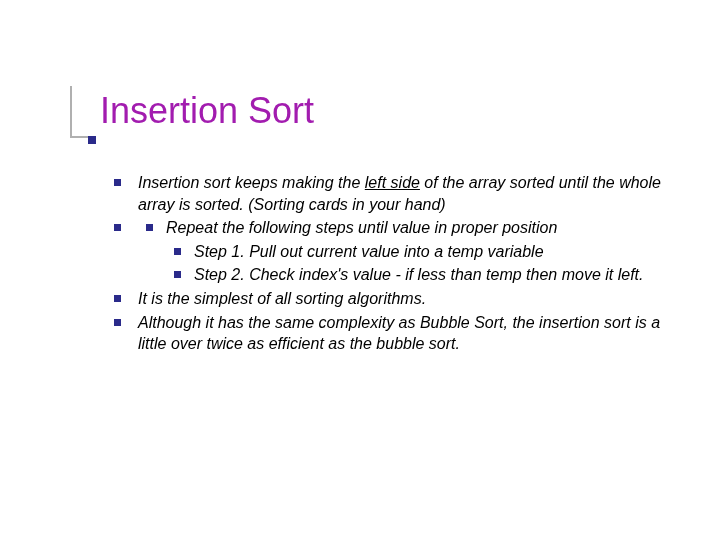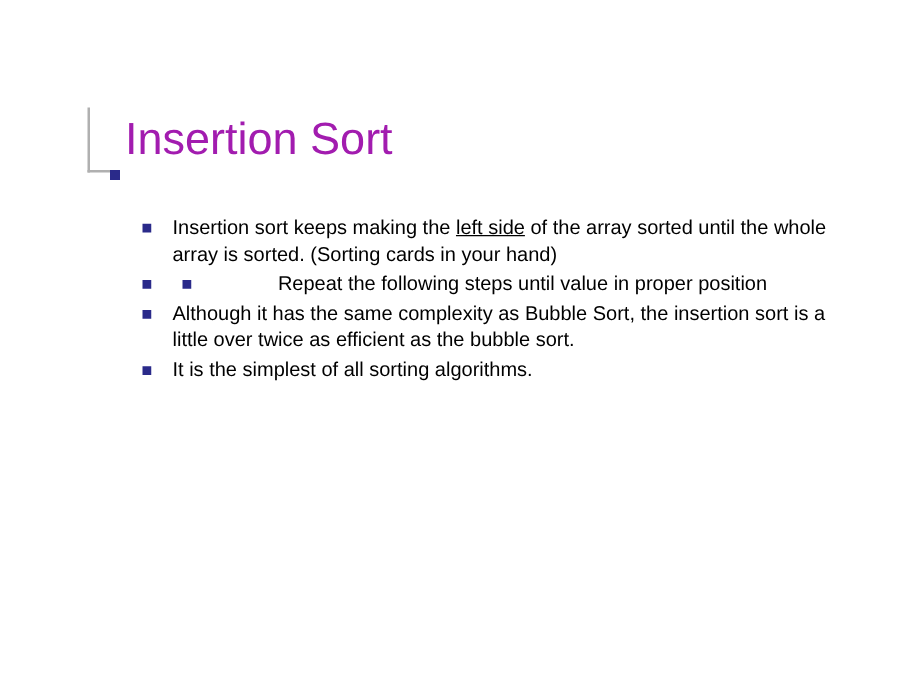--- a/index.html
+++ b/index.html
@@ -44,21 +44,21 @@
   }
   .content {
     position: absolute;
     top: 172px;
     left: 110px;
     width: 560px;
     font-size: 16px;
     color: #000000;
     line-height: 1.35;
   }
-  ul { list-style: none; }
+  ul { list-style: none; font-style: italic; }
   .lvl1 > li {
     position: relative;
     padding-left: 28px;
     margin-bottom: 2px;
   }
   .lvl1 > li::before {
     content: "";
     position: absolute;
     left: 4px;
     top: 7px;
@@ -66,21 +66,20 @@
     height: 7px;
     background: #2a2a8a;
   }
   .lvl2 {
     margin-top: 2px;
   }
   .lvl2 > li {
     position: relative;
     padding-left: 28px;
     margin-bottom: 2px;
-    text-align: center;
   }
   .lvl2 > li::before {
     content: "";
     position: absolute;
     left: 8px;
     top: 7px;
     width: 7px;
     height: 7px;
     background: #2a2a8a;
   }
@@ -113,23 +112,31 @@
 
 <div class="content">
   <ul class="lvl1">
     <li>
       <span>Insertion sort keeps making the </span><span style="text-decoration: underline;">left side</span><span> of the array sorted until the whole array is sorted.  (Sorting cards in your hand)</span>
     </li>
     <li>
       <ul class="lvl2">
         <li>
           <span>Repeat the following steps until value in proper position</span>
+          <ul class="lvl3">
+            <li>
+              <span>Step 1. Pull out current value into a temp variable</span>
+            </li>
+            <li>
+              <span>Step 2. Check index's value - if less than temp then move it left.</span>
+            </li>
+          </ul>
         </li>
       </ul>
     </li>
     <li>
-      <span>Although it has the same complexity as Bubble Sort, the insertion sort is a little over twice as efficient as the bubble sort.</span>
+      <span>It is the simplest of all sorting algorithms.</span>
     </li>
     <li>
-      <span>It is the simplest of all sorting algorithms.</span>
+      <span>Although it has the same complexity as Bubble Sort, the insertion sort is a little over twice as efficient as the bubble sort.</span>
     </li>
   </ul>
 </div>
 
 </body></html>

